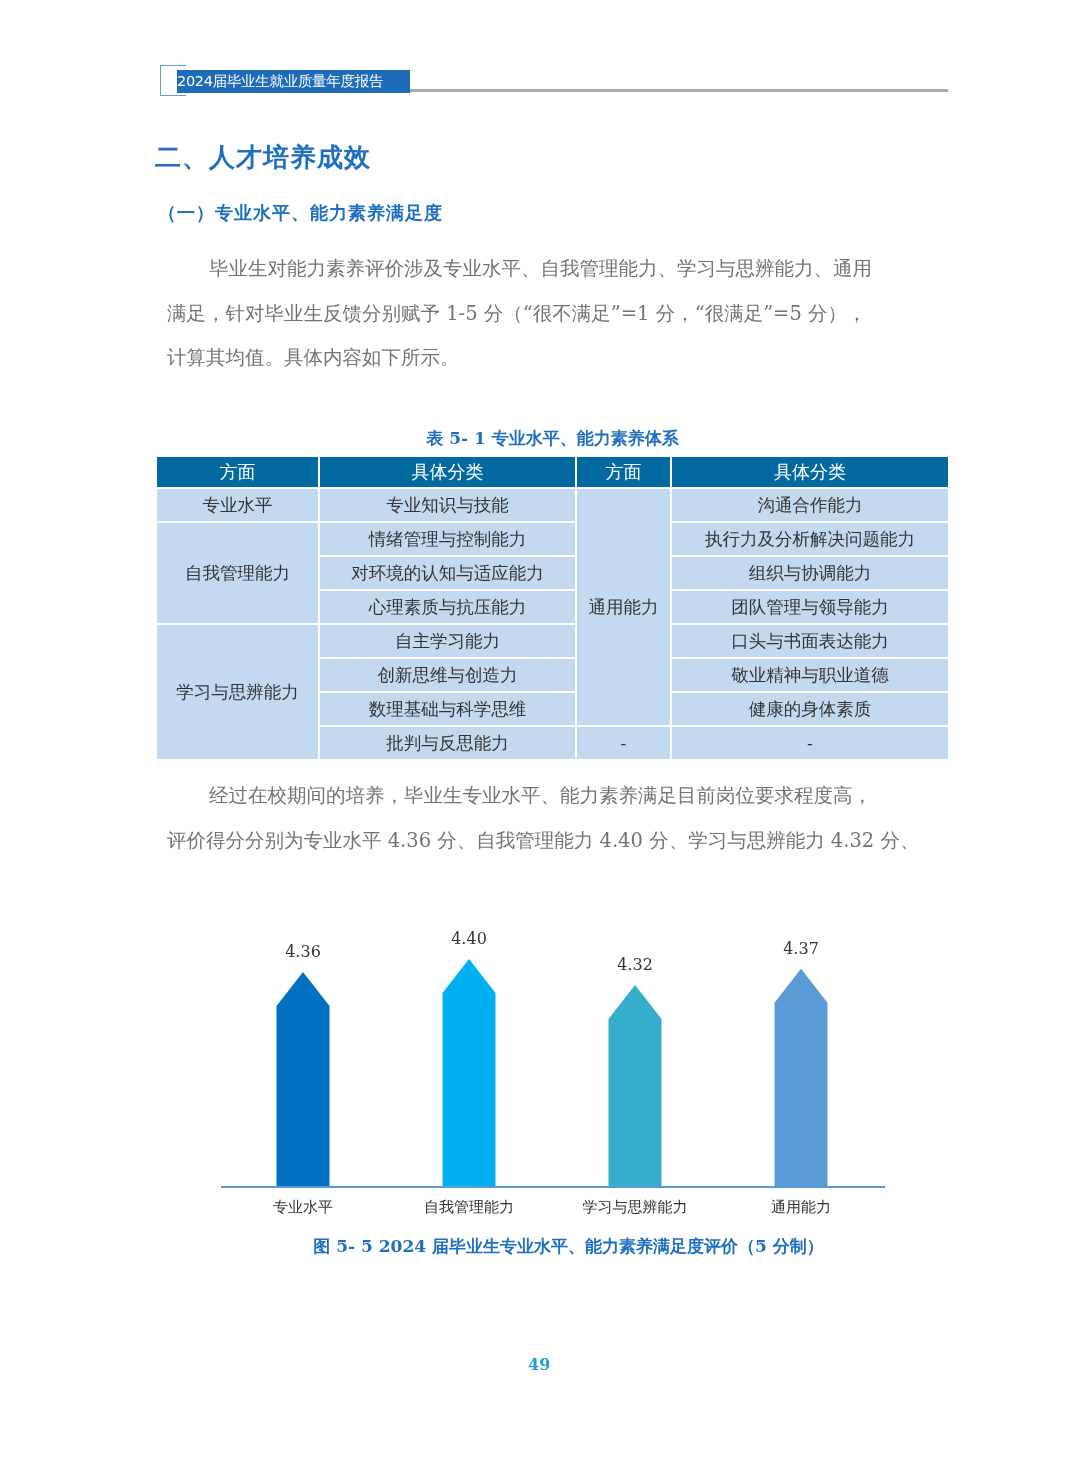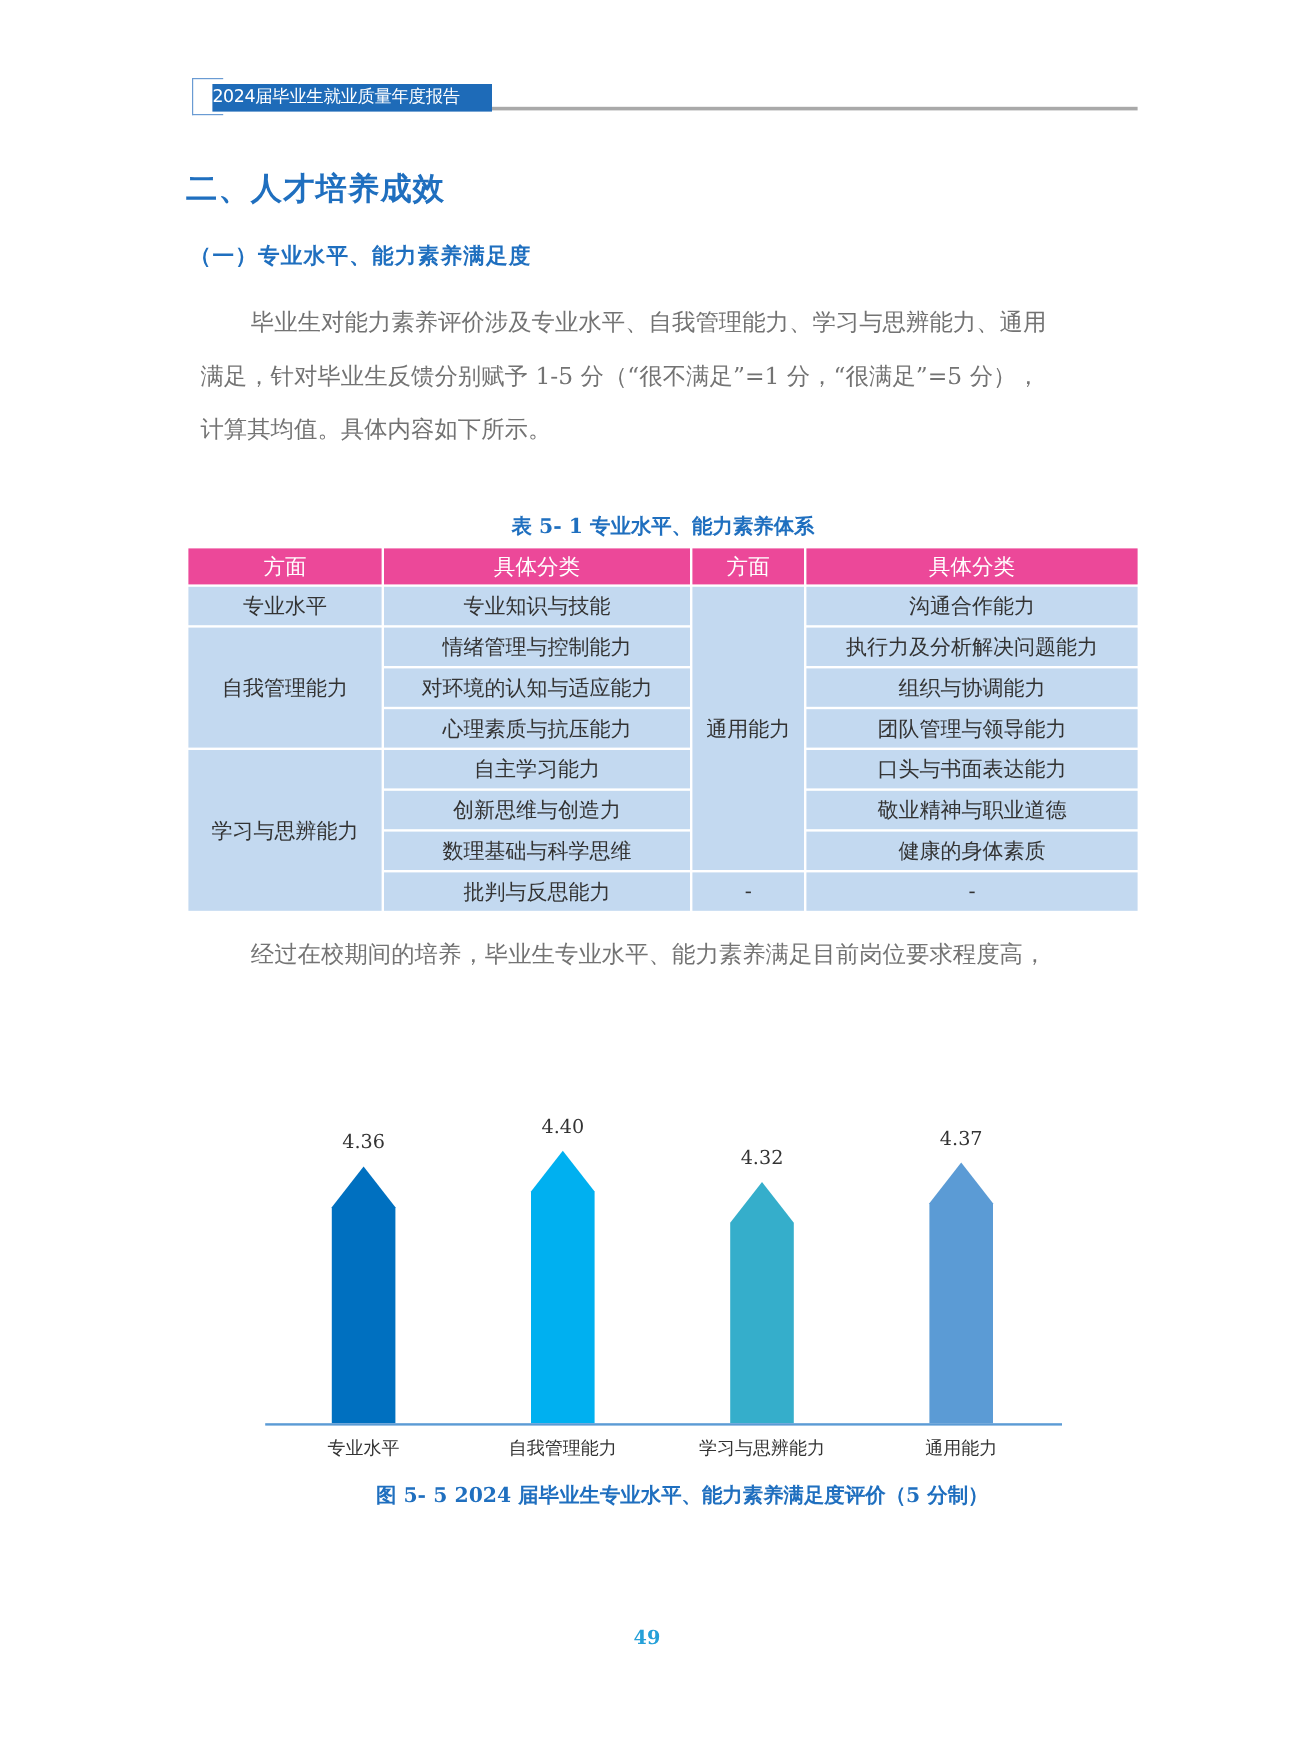--- a/index.html
+++ b/index.html
@@ -18,21 +18,21 @@
   .h2 { left: 158px; top: 201px; font-family: "DejaVu Sans", "Liberation Sans", sans-serif; font-weight: bold; font-size: 18px; color: #1f6fbf; letter-spacing: 1px; }
   
   .para { left: 167px; width: 795px; font-size: 19.5px; line-height: 44.5px; color: #737373; text-align: justify; }
   .para .line { display: block; white-space: nowrap; }
   .p1 { top: 247px; }
   .p2 { top: 774px; }
   .indent { padding-left: 42px; }
   
   .tcap { left: 0; width: 1105px; top: 427px; text-align: center; font-weight: bold; font-size: 17px; color: #1f6fbf; }
   table.tbl { position: absolute; left: 155px; top: 455px; width: 795px; border-collapse: separate; border-spacing: 2px; table-layout: fixed; }
-  table.tbl th { background: #ec4899; color: #fff; font-weight: normal; height: 30px; font-size: 18px; font-family: "DejaVu Sans", "Liberation Sans", sans-serif; padding: 0; }
+  table.tbl th { background: #0369a1; color: #fff; font-weight: normal; height: 30px; font-size: 18px; font-family: "DejaVu Sans", "Liberation Sans", sans-serif; padding: 0; }
   table.tbl td { background: #c3d9f0; color: #333; height: 32px; font-size: 17.5px; text-align: center; padding: 0; white-space: nowrap; }
   .baseline { left: 221px; top: 1186px; width: 664px; height: 2px; background: #5b9bd5; }
   .bar-val { font-size: 16px; color: #333; text-align: center; width: 80px; }
   .bar-lbl { font-size: 15px; color: #333; text-align: center; width: 160px; top: 1198px; }
   .figcap { left: 0; width: 1137px; top: 1235px; text-align: center; font-weight: bold; font-size: 17px; color: #1f6fbf; }
   .pagenum { left: 528px; top: 1355px; font-weight: bold; font-size: 16px; color: #25a0d8; }
   .watermark { left: 940px; top: 1468px; font-family: "DejaVu Sans", "Liberation Sans", sans-serif; font-size: 16px; color: #666; }
 </style>
 </head>
 <body>
@@ -102,20 +102,21 @@
     <tr>
       <td>批判与反思能力</td>
       <td>-</td>
       <td>-</td>
     </tr>
   </tbody>
 </table>
 
 <div class="abs para p2">
   <span class="line indent">经过在校期间的培养，毕业生专业水平、能力素养满足目前岗位要求程度高，</span>
+  <span class="line">评价得分分别为专业水平 4.36 分、自我管理能力 4.40 分、学习与思辨能力 4.32 分、</span>
 </div>
 
 <div id="chart-root">
     <div class="abs bar-val" style="left: 263px; top: 942px;">4.36</div>
     <div class="abs bar-lbl" style="left: 223px;">专业水平</div>
     <div class="abs bar-val" style="left: 429px; top: 929px;">4.40</div>
     <div class="abs bar-lbl" style="left: 389px;">自我管理能力</div>
     <div class="abs bar-val" style="left: 595px; top: 955px;">4.32</div>
     <div class="abs bar-lbl" style="left: 555px;">学习与思辨能力</div>
     <div class="abs bar-val" style="left: 761px; top: 938.75px;">4.37</div>

